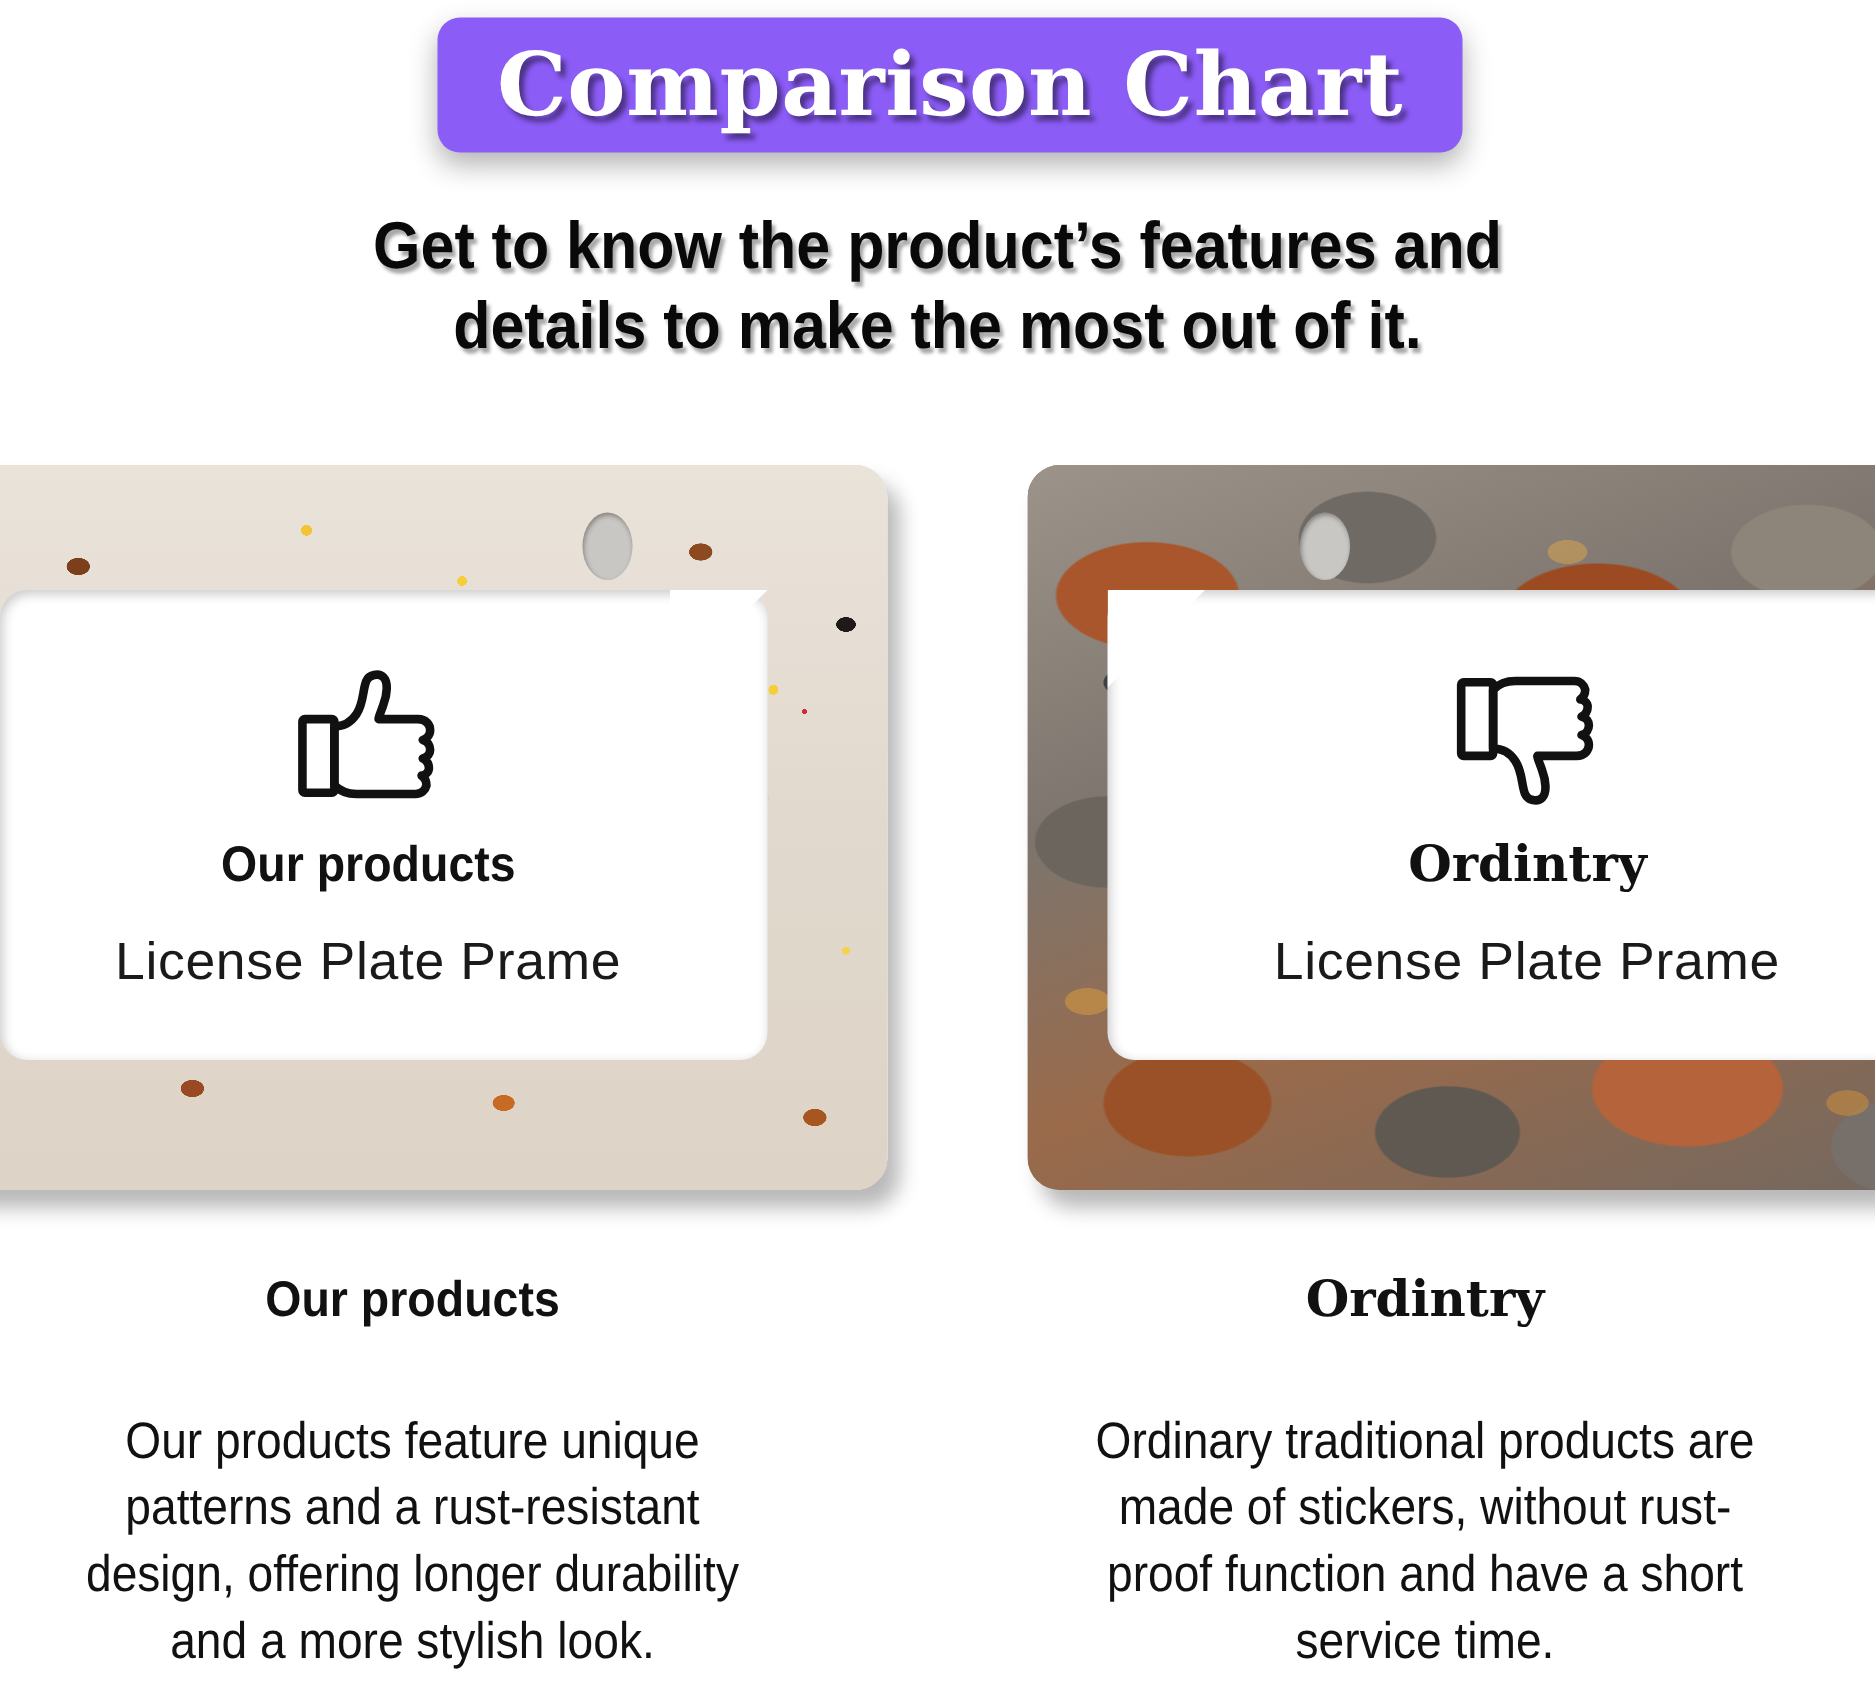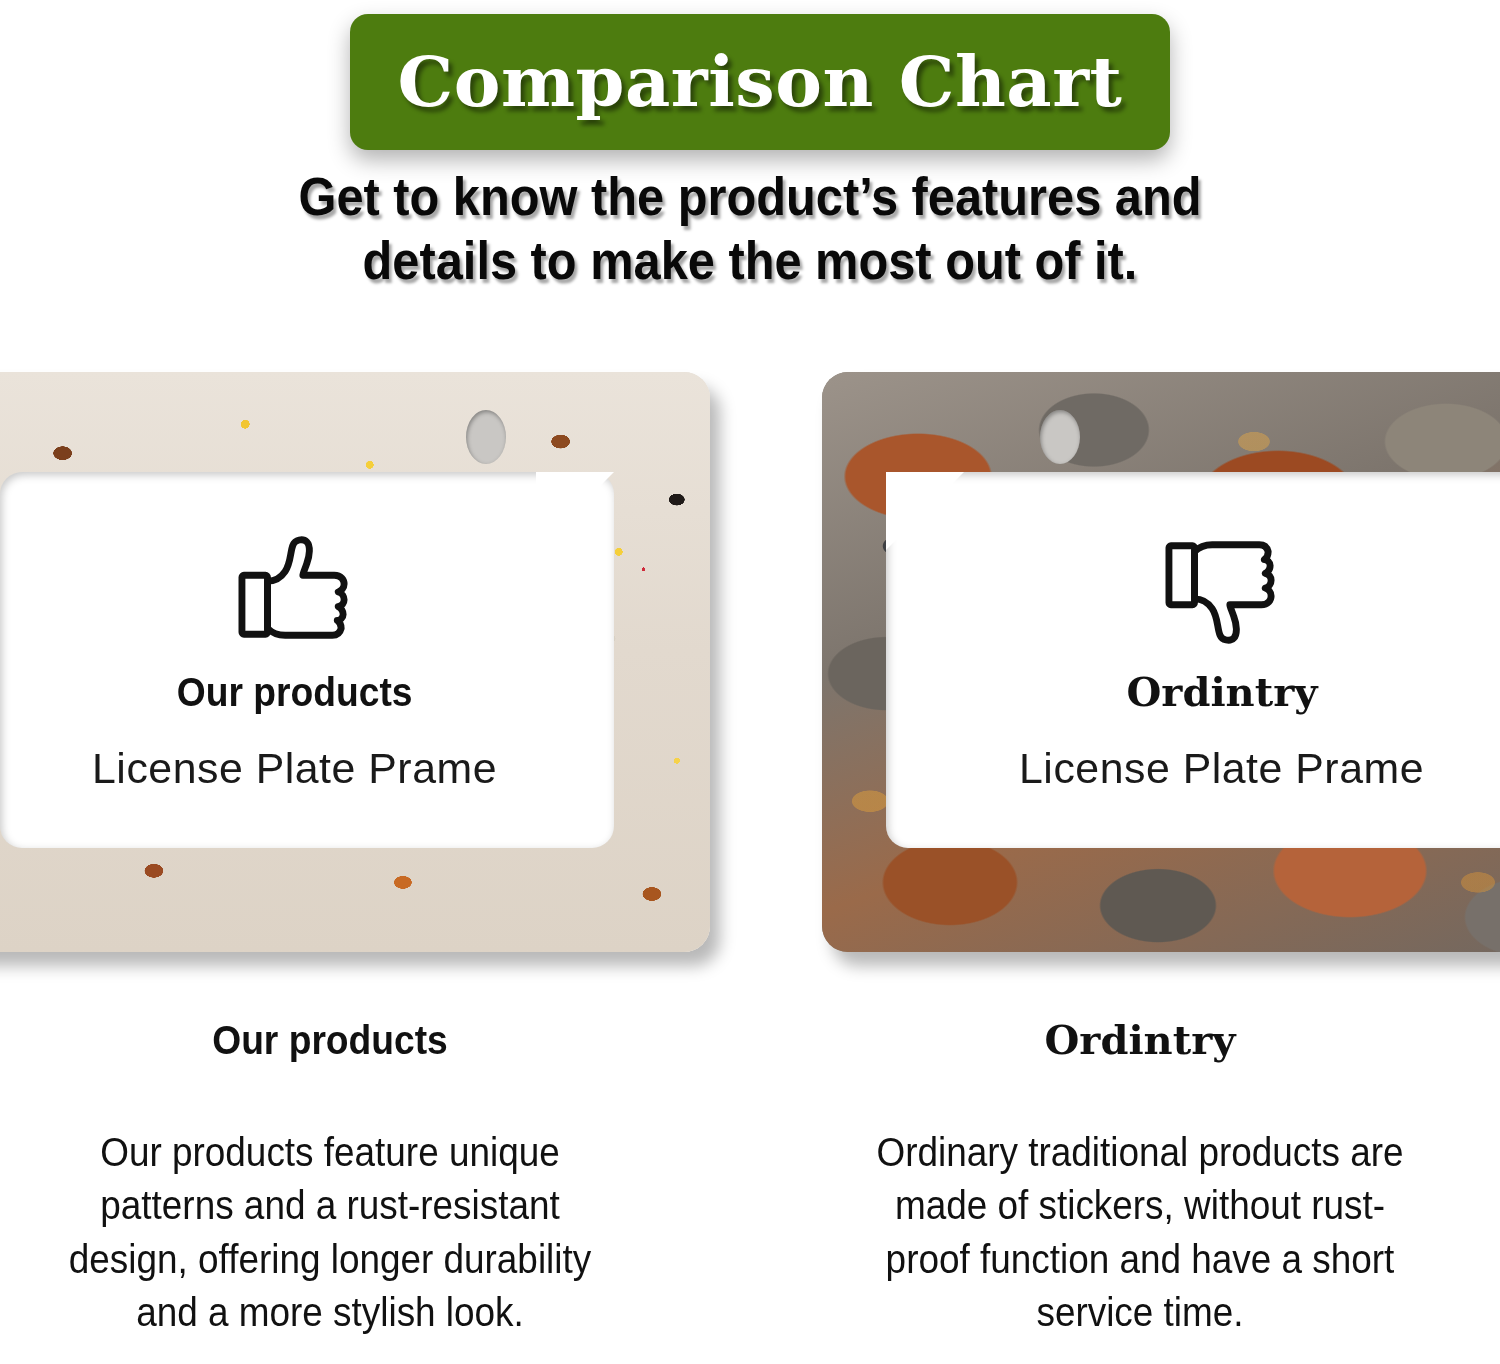--- a/index.html
+++ b/index.html
@@ -8,22 +8,22 @@
     background:#ffffff;
     font-family:"Liberation Sans", sans-serif;
     overflow:hidden;
     position:relative;
   }
 
   
   #header{position:absolute;left:0;top:0;width:1500px;height:330px;}
 
   #title-banner{
-    position:absolute;left:350px;top:14px;width:820px;height:136px;
-    background:#4d7c0f;
+    position:absolute;left:350px;top:14px;width:820px;height:108px;
+    background:#8b5cf6;
     border-radius:18px;
     box-shadow:0 10px 22px rgba(0,0,0,.30);
     display:flex;align-items:center;justify-content:center;
   }
   #title-text{
     font-family:"DejaVu Serif", serif;
     font-weight:bold;
     font-size:70px;
     letter-spacing:.5px;
     color:#ffffff;

